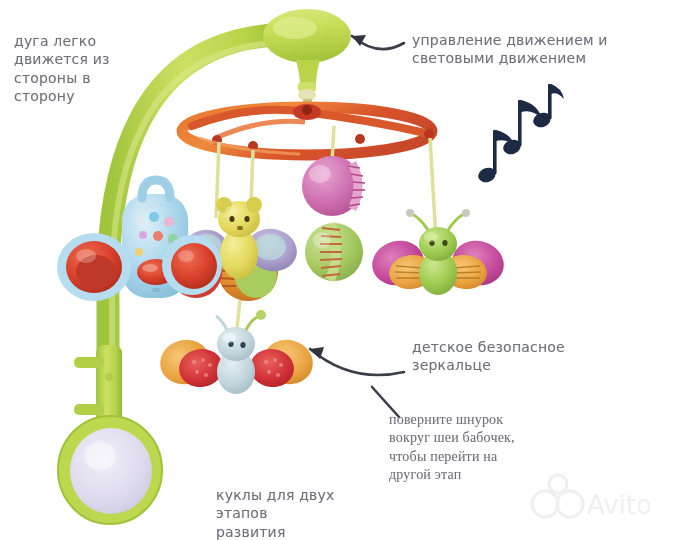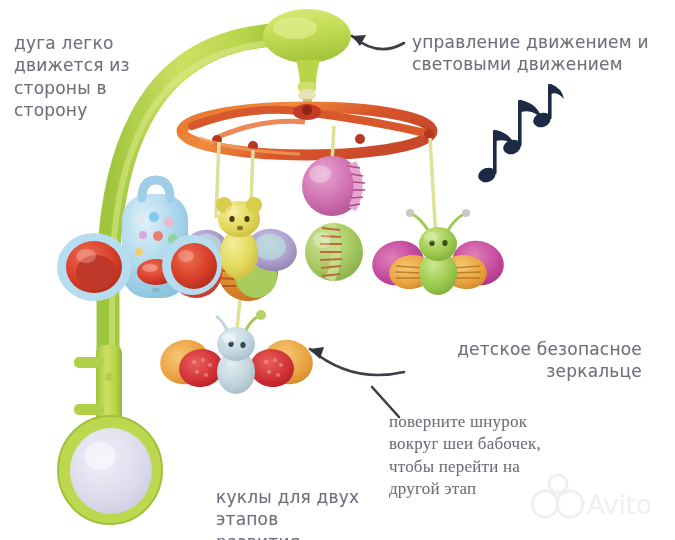--- a/index.html
+++ b/index.html
@@ -10,29 +10,29 @@
     overflow:hidden;
     position:relative;
   }
   #stage{position:absolute;left:0;top:0;width:675px;height:540px;overflow:hidden;background:#fff;}
 
   
   .anno{
     position:absolute;
     color:#6f6f7a;
     font-family:"DejaVu Sans", sans-serif;
-    font-size:17px;
+    font-size:14px;
     line-height:1.32;
     letter-spacing:.2px;
     white-space:pre-line;
     text-shadow:0 0 1px rgba(120,120,130,.25);
   }
   #anno-arc{left:14px;top:32px;width:175px;}
   #anno-control{left:412px;top:31px;width:262px;}
-  #anno-mirror{left:412px;top:338px;width:230px;text-align:right;}
+  #anno-mirror{left:412px;top:338px;width:230px;}
   #anno-cord{left:389px;top:411px;width:250px;font-family:Liberation Serif, serif;}
   #anno-dolls{left:216px;top:450px;width:170px;margin-top:36px;}
 
   
   #watermark{
     position:absolute;right:6px;bottom:8px;width:140px;height:70px;
     opacity:.13;
   }
   #watermark svg{width:100%;height:100%;}
 

